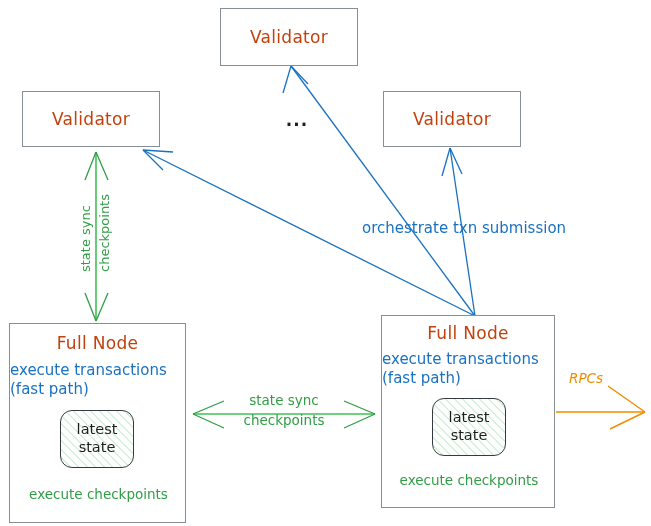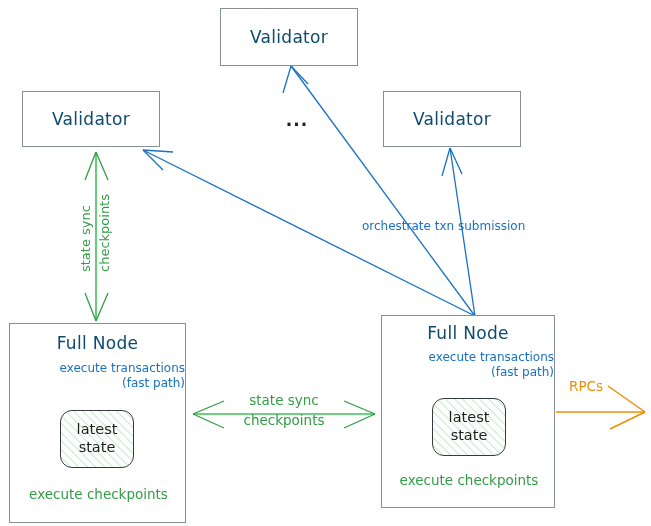--- a/index.html
+++ b/index.html
@@ -27,37 +27,37 @@
     overflow: visible;
   }
   .node-box {
     position: absolute;
     box-sizing: border-box;
     border: 1.6px solid #868e96;
     background: #ffffff;
   }
   .node-label {
     font-family: "DejaVu Sans", sans-serif;
-    color: #0c4a6e;
+    color: #c2410c;
     text-align: center;
     white-space: nowrap;
   }
   .validator-title {
     font-size: 17px;
     letter-spacing: 0.3px;
   }
   .fullnode-title {
     font-size: 17px;
     letter-spacing: 0.3px;
     text-align: center;
   }
   .blue-text {
     color: #1971c2;
-    font-size: 12px;
-    text-align: right;
+    font-size: 15px;
+    text-align: left;
     line-height: 1.25;
     white-space: nowrap;
   }
   .green-text {
     color: #2f9e44;
     font-size: 13.5px;
     text-align: center;
     line-height: 1.25;
     white-space: nowrap;
   }
@@ -170,21 +170,21 @@
   <div class="abs ellipsis-text" style="left:277px; top:110px; width:40px; text-align:center;">...</div>
 
   <div class="rot-label" style="left:78px; top:272px; transform: rotate(-90deg);">state sync</div>
   <div class="rot-label" style="left:97px; top:272px; transform: rotate(-90deg);">checkpoints</div>
 
   <div class="abs blue-text" style="left:362px; top:219px;">orchestrate txn submission</div>
 
   <div class="abs green-text" style="left:215px; top:392px; width:138px;">state sync</div>
   <div class="abs green-text" style="left:215px; top:412px; width:138px;">checkpoints</div>
 
-  <div class="abs orange-text" style="left:569px; top:378px;">RPCs</div>
+  <div class="abs orange-text" style="left:569px; top:370px;font-style:italic;">RPCs</div>
 
   <div class="node-box" style="left:9px; top:323px; width:177px; height:200px;">
     <div class="node-label fullnode-title" style="margin-top:9px;">Full Node</div>
     <div class="blue-text" style="margin-top:8px;">execute transactions</div>
     <div class="blue-text">(fast path)</div>
     <div class="inner-state" style="left:50px; top:86px; width:74px; height:58px;">
       <span>latest</span>
       <span>state</span>
     </div>
     <div class="green-text" style="position:absolute; left:0; top:162px; width:177px;">execute checkpoints</div>

